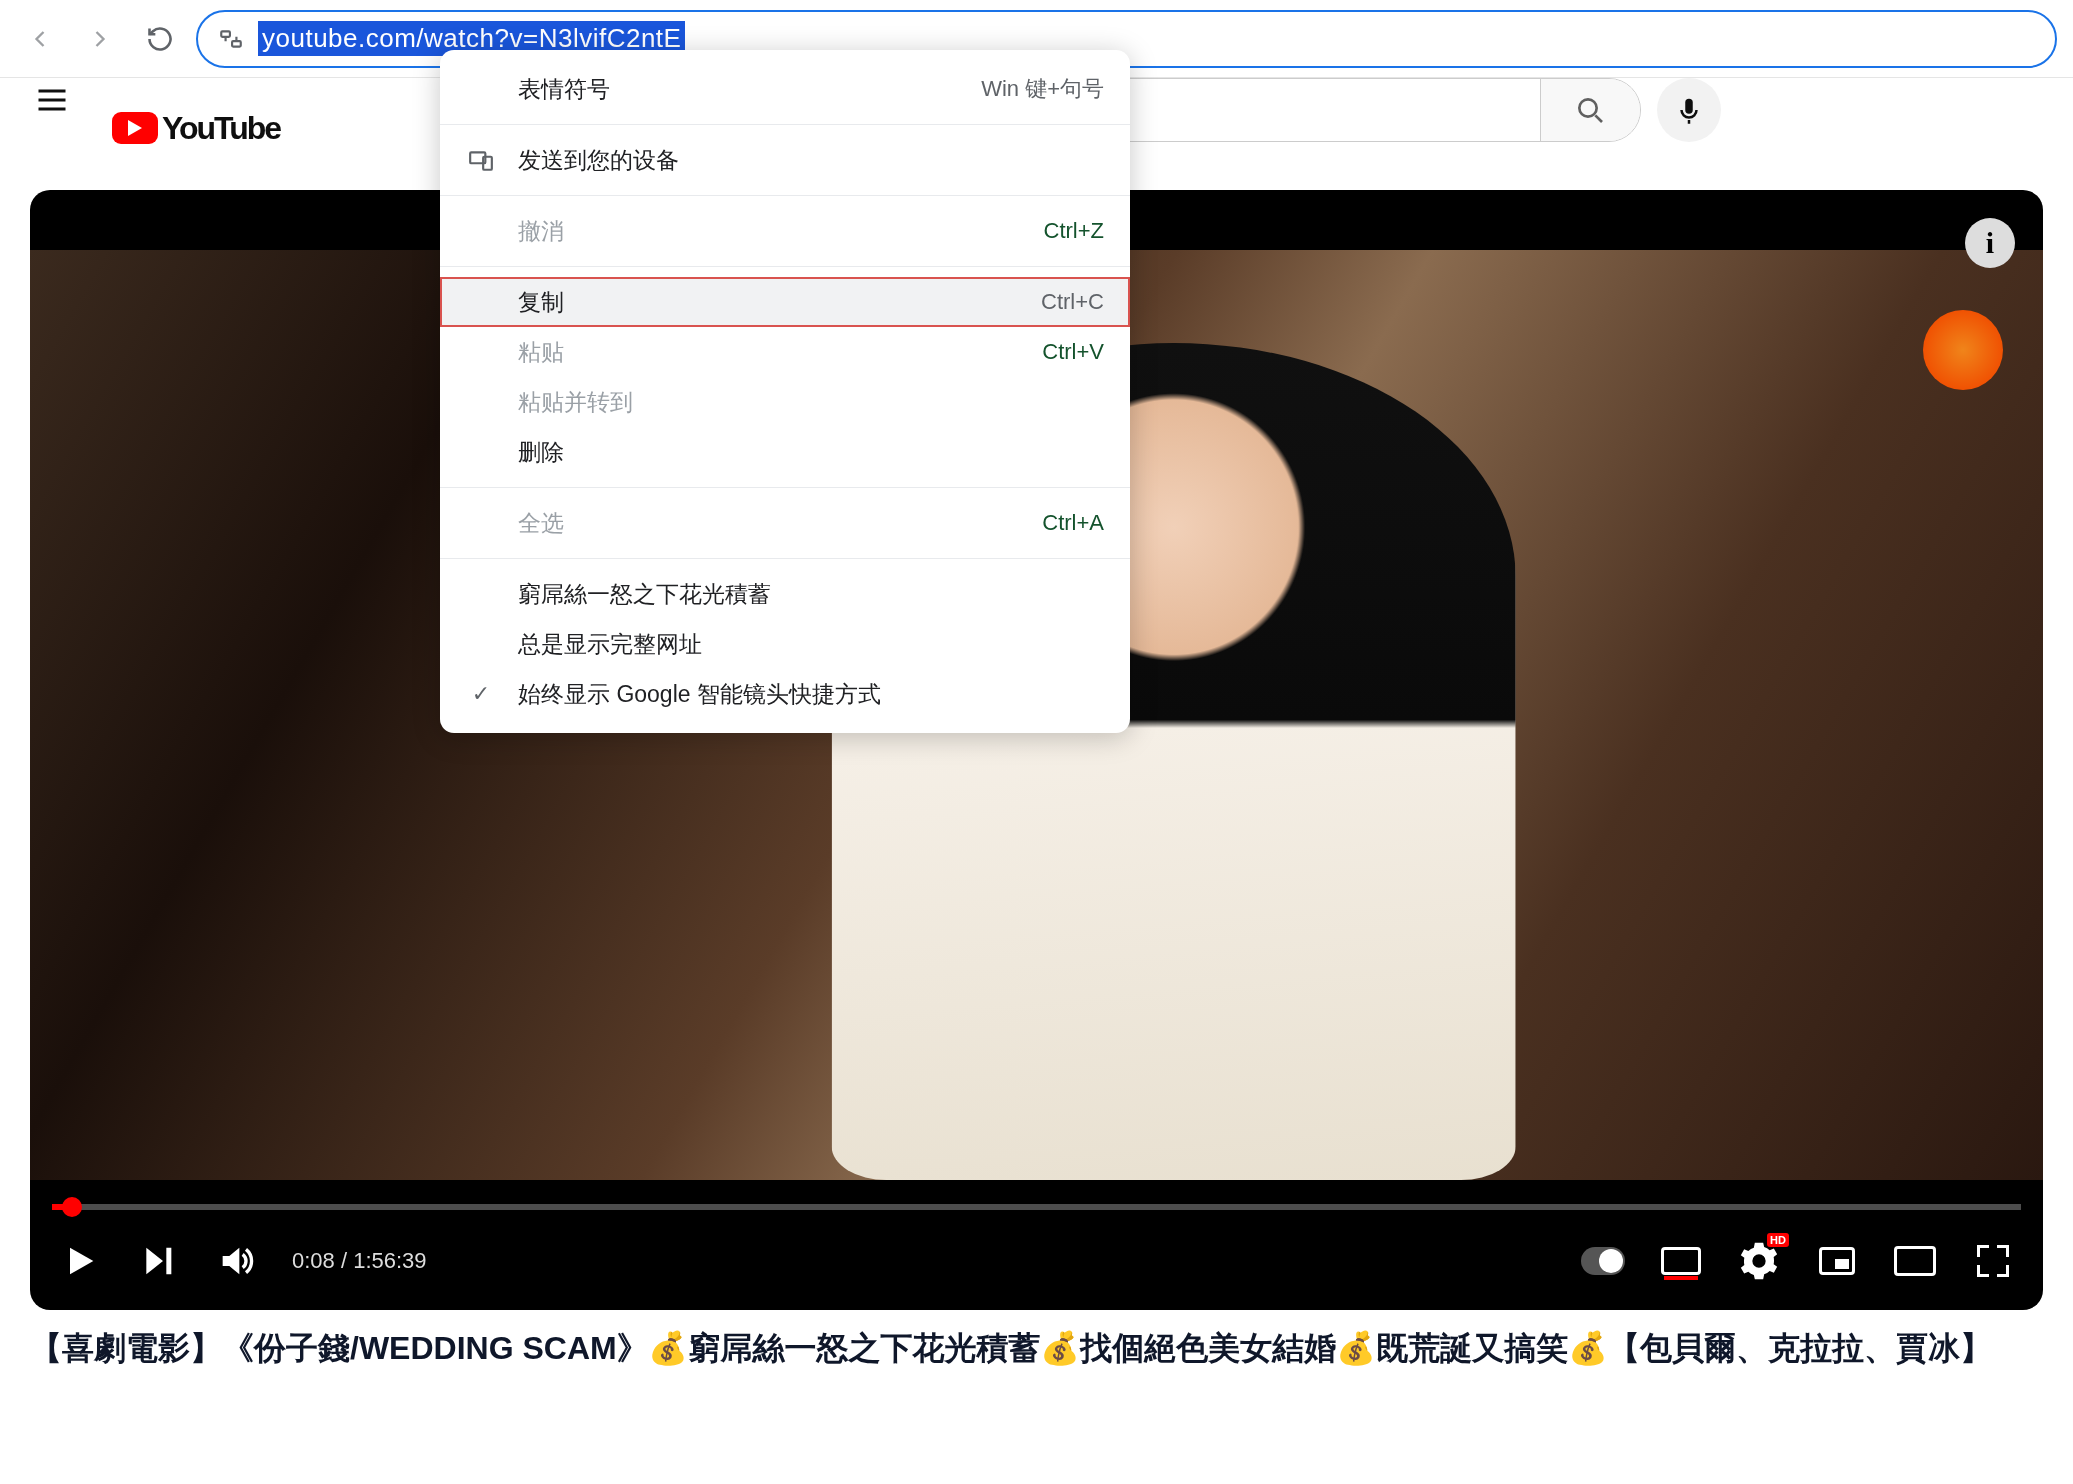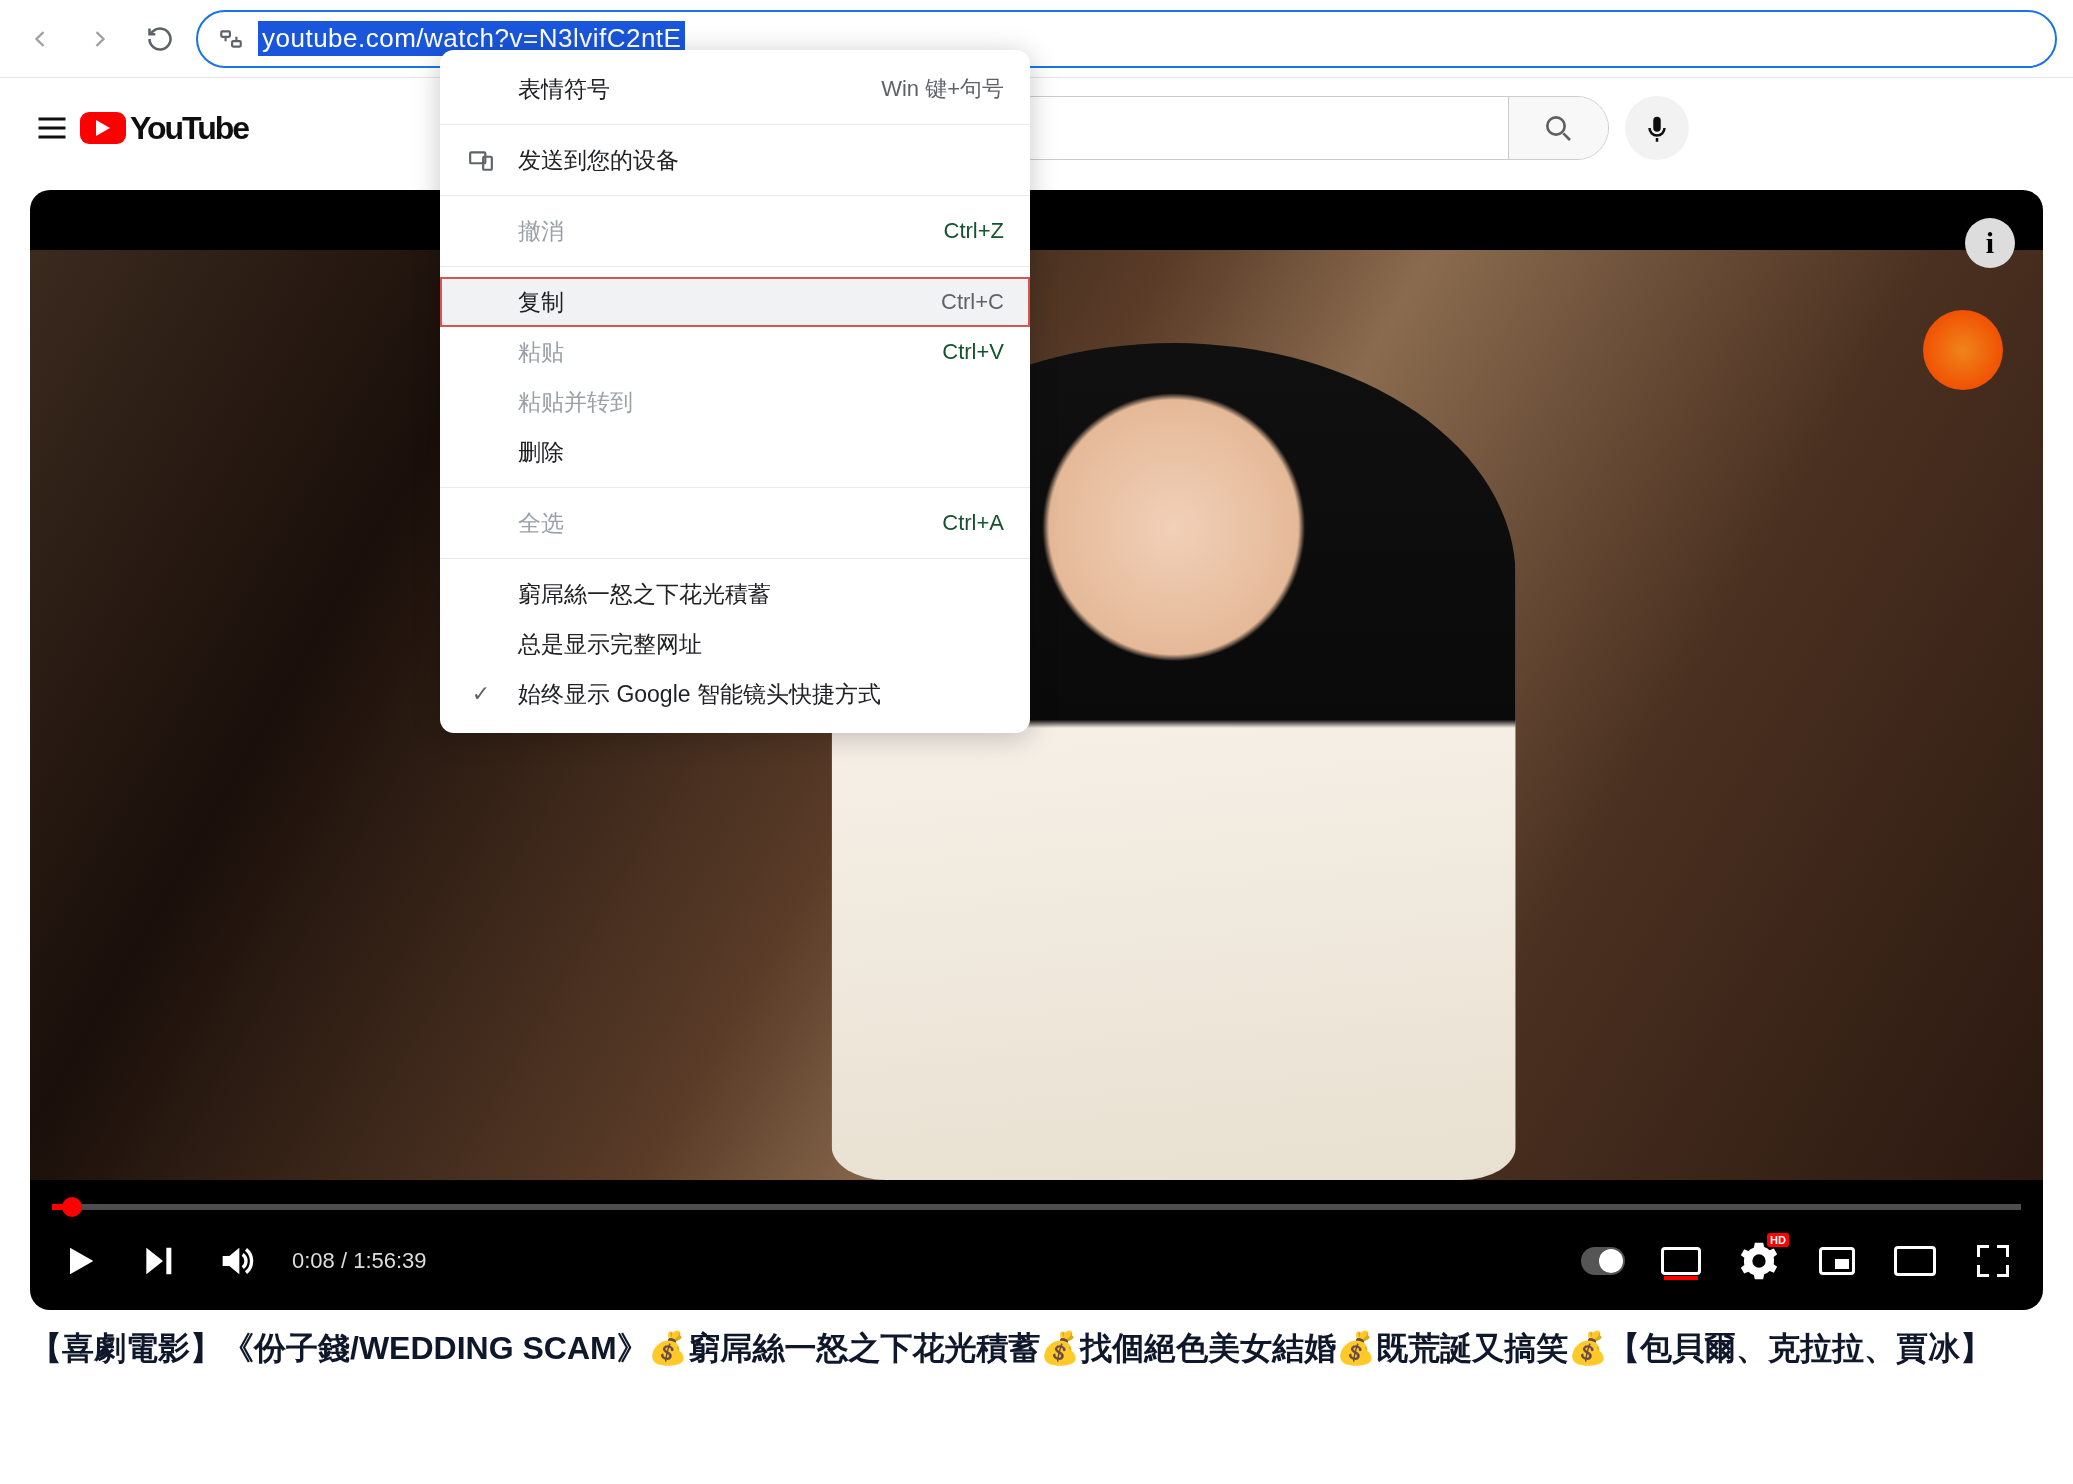--- a/index.html
+++ b/index.html
@@ -8,21 +8,21 @@
   
   .browser-bar { height: 78px; display: flex; align-items: center; padding: 0 16px; border-bottom: 1px solid #e5e5e5; gap: 12px;}
   .nav-btn { width: 48px; height: 48px; display: flex; align-items:center; justify-content:center; border-radius:50%; color:#5f6368; opacity:.6;}
   .nav-btn.enabled{opacity:1;}
   .nav-btn svg{width:28px;height:28px;}
   .addr-wrap { flex:1; display:flex; align-items:center; height:58px; border:2.5px solid #1a73e8; border-radius:30px; padding:0 20px; gap:14px; background:#fff;}
   .addr-icon{width:26px;height:26px;color:#5f6368;display:flex;align-items:center;justify-content:center;}
   .addr-text{font-size:26px; background:#1a56db; color:#fff; padding:2px 4px; letter-spacing:.5px;}
 
   
-  .yt-header { height: 100px; display:flex; align-items:center; padding:0 30px; gap:6px;}
+  .yt-header { height: 100px; display:flex; padding:0 30px; gap:38px;}
   .hamburger{width:44px;height:44px;display:flex;align-items:center;justify-content:center;color:#0f0f0f;}
   .yt-logo{display:flex;align-items:center;gap:4px;}
   .yt-play{width:46px;height:32px;background:#ff0000;border-radius:9px;display:flex;align-items:center;justify-content:center;}
   .yt-play::after{content:"";border-left:14px solid #fff;border-top:8px solid transparent;border-bottom:8px solid transparent;}
   .yt-word{font-size:32px;font-weight:700;letter-spacing:-2px;color:#0f0f0f;}
   .search-wrap{flex:1;display:flex;justify-content:center;}
   .search-box{width:1000px;height:64px;border:1px solid #ccc;border-radius:40px;display:flex;overflow:hidden;}
   .search-input{flex:1;}
   .search-btn{width:100px;background:#f8f8f8;border-left:1px solid #ccc;display:flex;align-items:center;justify-content:center;}
   .mic-btn{width:64px;height:64px;border-radius:50%;background:#f2f2f2;display:flex;align-items:center;justify-content:center;margin-left:16px;}
@@ -56,21 +56,21 @@
   .fs{width:32px;height:32px;position:relative;}
   .fs span{position:absolute;width:12px;height:12px;border:3px solid #fff;}
   .fs .tl{top:0;left:0;border-right:none;border-bottom:none;}
   .fs .tr{top:0;right:0;border-left:none;border-bottom:none;}
   .fs .bl{bottom:0;left:0;border-right:none;border-top:none;}
   .fs .br{bottom:0;right:0;border-left:none;border-top:none;}
 
   .video-title{padding:16px 30px;font-size:32px;font-weight:700;color:#0f172a;line-height:1.4;}
 
   
-  .ctx{position:absolute;left:440px;top:50px;width:590px;background:#fff;border-radius:14px;box-shadow:0 4px 28px rgba(0,0,0,.22);padding:14px 0;font-size:23px;color:#202124;z-index:100;}
+  .ctx{position:absolute;left:440px;top:50px;width:690px;background:#fff;border-radius:14px;box-shadow:0 4px 28px rgba(0,0,0,.22);padding:14px 0;font-size:23px;color:#202124;z-index:100;}
   .ctx-row{display:flex;align-items:center;height:50px;padding:0 26px;gap:22px;}
   .ctx-row.disabled{color:#9aa0a6;}
   .ctx-row.highlighted{background:#f1f2f3;outline:2px solid #d9534f;outline-offset:-2px;}
   .ctx-ico{width:30px;height:30px;display:flex;align-items:center;justify-content:center;color:#5f6368;flex-shrink:0;}
   .ctx-ico.blank{}
   .ctx-label{flex:1;}
   .ctx-shortcut{color:#5f6368;font-size:22px;}
   .ctx-row.disabled .ctx-shortcut{color:#14532d;}
   .ctx-sep{height:1px;background:#e8eaed;margin:10px 0;}
   .check::before{content:"✓";font-size:22px;}

